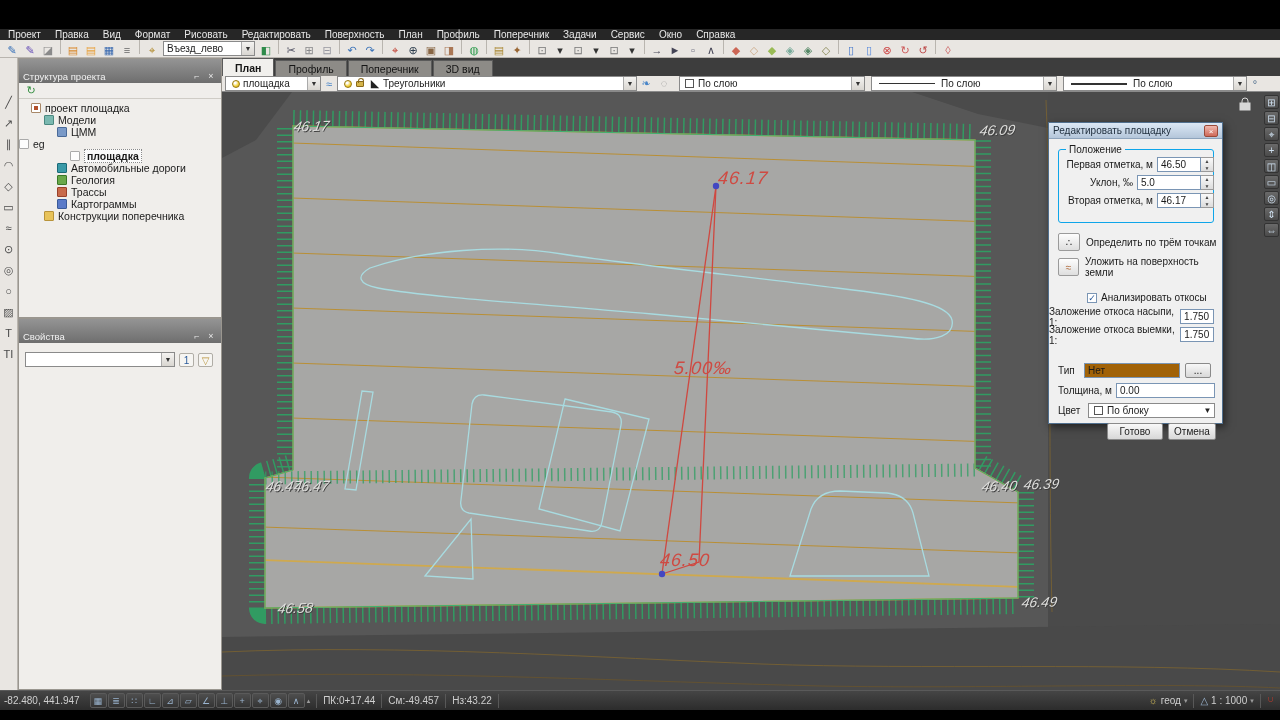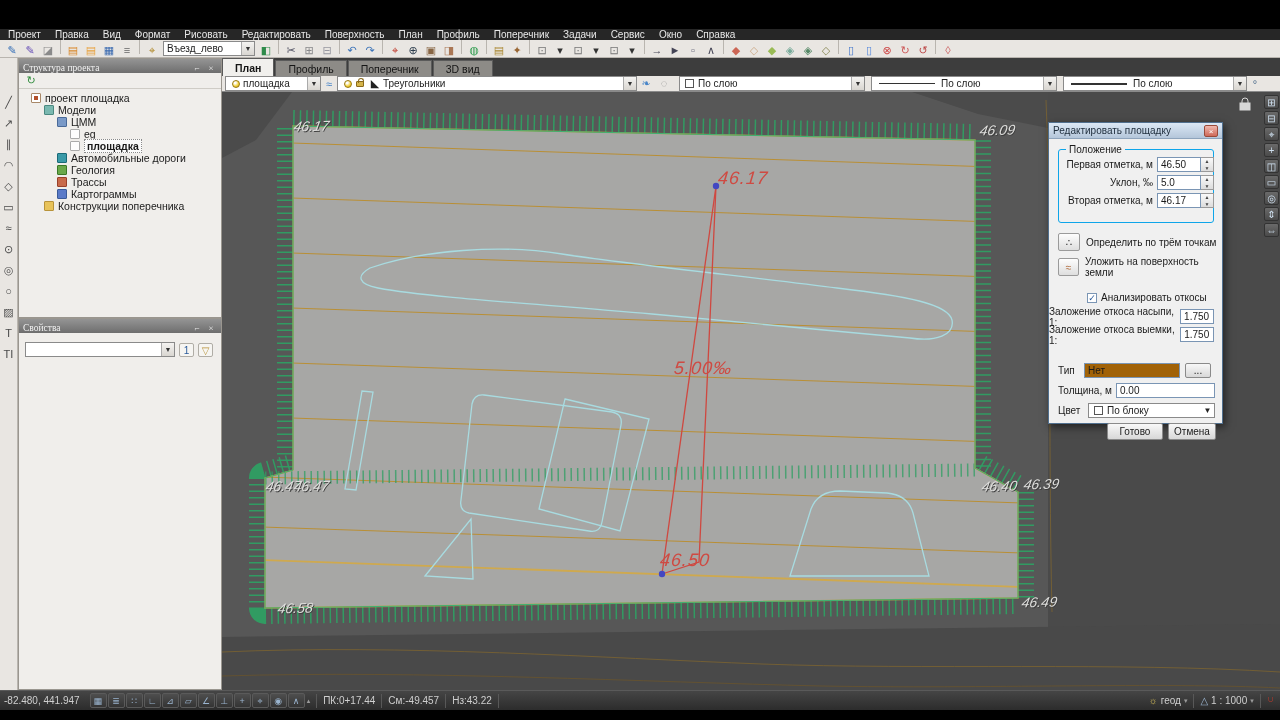--- a/index.html
+++ b/index.html
@@ -34,21 +34,21 @@
     border-right:1px solid #b9b5af; }
   #left-icons { display:flex; flex-direction:column; align-items:center; padding-top:36px; }
   .ls-icon { width:16px; height:16px; line-height:16px; text-align:center; font-size:11px;
     color:#4a4a4a; margin-bottom:5px; cursor:default; }
 
   
   .panel { position:absolute; background:#f0eeeb; border:1px solid #9a968f; }
   #tree-panel { left:18px; top:58px; width:204px; height:260px; }
   #props-panel { left:18px; top:318px; width:204px; height:372px; }
   .panel-title { height:14px; background:linear-gradient(#949494,#6e6e6e); color:#f2f2f2;
-    font-size:9.5px; display:flex; align-items:flex-end; padding:0 4px;font-family:Liberation Serif, serif; }
+    font-size:9.5px; display:flex; align-items:flex-start; padding:12px 4px; }
   .panel-title .pt-btn { margin-left:auto; color:#e8e8e8; font-size:9px; width:12px; text-align:center; cursor:default; }
   .panel-title .pt-btn + .pt-btn { margin-left:2px; }
   #tree-tools { height:16px; border-bottom:1px solid #cfccc6; display:flex; align-items:center; padding-left:3px; }
   #tree-tools .tb-icon { color:#2e8b3a; }
   #tree-rows { padding-top:3px; font-size:10.5px; color:#1a1a1a; }
   .tree-row { height:12px; line-height:12px; display:flex; align-items:center; white-space:nowrap; cursor:default; }
   .tree-ic { display:inline-block; width:10px; height:10px; margin-right:4px; border-radius:1px; flex:none; }
   .ic-project{background:#f7ecdc;border:1px solid #a88868; box-shadow:inset 0 0 0 2px #fff, inset 0 0 0 4px #b3502a;}
   .ic-models{background:#7ab8b0;border:1px solid #4a8880;}
   .ic-dtm{background:#7a9ac8;border:1px solid #4a6a98;}
@@ -198,21 +198,21 @@
           <span>проект площадка</span>
         </div>
         <div class="tree-row" style="padding-left: 25px;">
           <span class="tree-ic ic-models"></span>
           <span>Модели</span>
         </div>
         <div class="tree-row" style="padding-left: 38px;">
           <span class="tree-ic ic-dtm"></span>
           <span>ЦММ</span>
         </div>
-        <div class="tree-row" style="padding-left: 51px;">
+        <div class="tree-row" style="">
           <span class="tree-ic ic-page"></span>
           <span>eg</span>
         </div>
         <div class="tree-row" style="padding-left: 51px;">
           <span class="tree-ic ic-page"></span>
           <span class="tree-sel">площадка</span>
         </div>
         <div class="tree-row" style="padding-left: 38px;">
           <span class="tree-ic ic-roads"></span>
           <span>Автомобильные дороги</span>
@@ -390,21 +390,21 @@
         <span class="tbox" style="width:44px">
             <span>46.50</span>
           </span>
         <span class="spin">
             <span>▲</span>
             <span>▼</span>
           </span>
       </div>
       <div class="frow" style="top:52px">
         <label>Уклон, ‰</label>
-        <span class="tbox" style="width:44px">
+        <span class="tbox" style="width:64px">
             <span>5.0</span>
           </span>
         <span class="spin">
             <span>▲</span>
             <span>▼</span>
           </span>
       </div>
       <div class="frow" style="top:70px">
         <label>Вторая отметка, м</label>
         <span class="tbox" style="width:44px">

